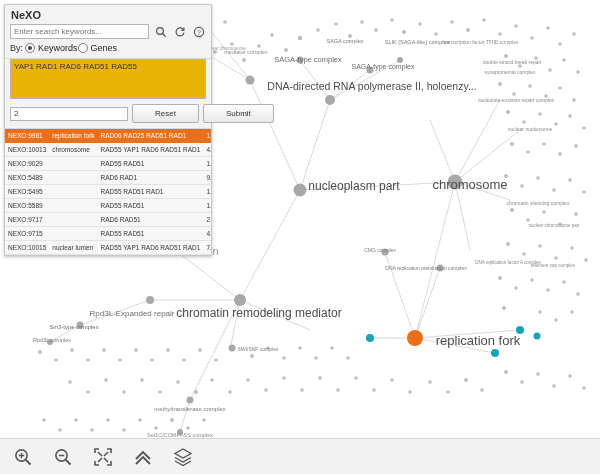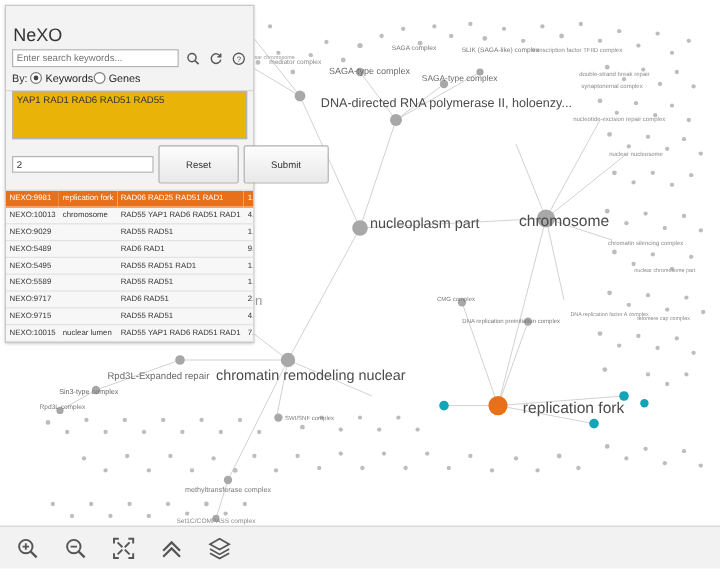--- a/index.html
+++ b/index.html
@@ -40,24 +40,23 @@
     left: 4px; top: 4px;
     width: 206px;
     background: #f3f3f3;
     border: 1px solid #c8c8c8;
     box-shadow: 0 1px 3px rgba(0,0,0,0.25);
     font-size: 9px;
     color: #222;
   }
   #panel-title {
     padding: 4px 6px 2px 6px;
-    font-size: 15px;
-    font-weight: normal;
+    font-size: 11px;
+    font-weight: bold;
     color: #333;
-    margin-top: 12px;
   }
   .search-row {
     display: flex;
     align-items: center;
     padding: 1px 5px 4px 5px;
     gap: 4px;
   }
   .search-input {
     flex: 1 1 auto;
     height: 15px;
@@ -134,21 +133,21 @@
     background: #fff;
     font-size: 8px;
     padding: 0 3px;
     box-sizing: border-box;
     color: #333;
     outline: none;
     font-family: "Liberation Sans", sans-serif;
   }
   .num-input.mid { flex: 1 1 auto; }
   .btn {
-    height: 32px;
+    height: 19px;
     padding: 0 22px;
     font-size: 8px;
     background: linear-gradient(#fdfdfd, #e8e8e8);
     border: 1px solid #b0b0b0;
     border-radius: 2px;
     color: #333;
     cursor: pointer;
     font-family: "Liberation Sans", sans-serif;
   }
   
@@ -410,21 +409,21 @@
         <circle cx="370" cy="338" r="4" fill="#12a5b8"></circle>
         <circle cx="495" cy="353" r="4" fill="#12a5b8"></circle>
         <circle cx="520" cy="330" r="4" fill="#12a5b8"></circle>
         <circle cx="537" cy="336" r="3.5" fill="#12a5b8"></circle>
       </g>
     </svg>
     <div id="net-labels">
         <div class="net-label" style="left: 470px; top: 184px; font-size: 13px; color: rgb(76, 76, 76);">chromosome</div>
         <div class="net-label" style="left: 478px; top: 340px; font-size: 13px; color: rgb(76, 76, 76);">replication fork</div>
         <div class="net-label" style="left: 354px; top: 186px; font-size: 12px; color: rgb(76, 76, 76);">nucleoplasm part</div>
-        <div class="net-label" style="left: 259px; top: 313px; font-size: 12px; color: rgb(76, 76, 76);">chromatin remodeling nuclear</div>
+        <div class="net-label" style="left: 259px; top: 313px; font-size: 12px; color: rgb(76, 76, 76);">chromatin remodeling mediator</div>
         <div class="net-label" style="left: 372px; top: 86px; font-size: 10.5px; color: rgb(76, 76, 76);">DNA-directed RNA polymerase II, holoenzy...</div>
         <div class="net-label" style="left: 175px; top: 251px; font-size: 11px; color: rgb(154, 154, 154);">nuclear chromatin</div>
         <div class="net-label" style="left: 132px; top: 313px; font-size: 8px; color: rgb(106, 106, 106);">Rpd3L-Expanded repair</div>
         <div class="net-label" style="left: 308px; top: 59px; font-size: 7.5px; color: rgb(106, 106, 106);">SAGA-type complex</div>
         <div class="net-label" style="left: 383px; top: 66px; font-size: 7px; color: rgb(106, 106, 106);">SAGA-type complex</div>
         <div class="net-label" style="left: 417px; top: 42px; font-size: 5.5px; color: rgb(122, 122, 122);">SLIK (SAGA-like) complex</div>
         <div class="net-label" style="left: 345px; top: 41px; font-size: 5.5px; color: rgb(122, 122, 122);">SAGA complex</div>
         <div class="net-label" style="left: 481px; top: 42px; font-size: 5px; color: rgb(138, 138, 138);">transcription factor TFIID complex</div>
         <div class="net-label" style="left: 516px; top: 100px; font-size: 5px; color: rgb(138, 138, 138);">nucleotide-excision repair complex</div>
         <div class="net-label" style="left: 530px; top: 129px; font-size: 5px; color: rgb(138, 138, 138);">nuclear nucleosome</div>

